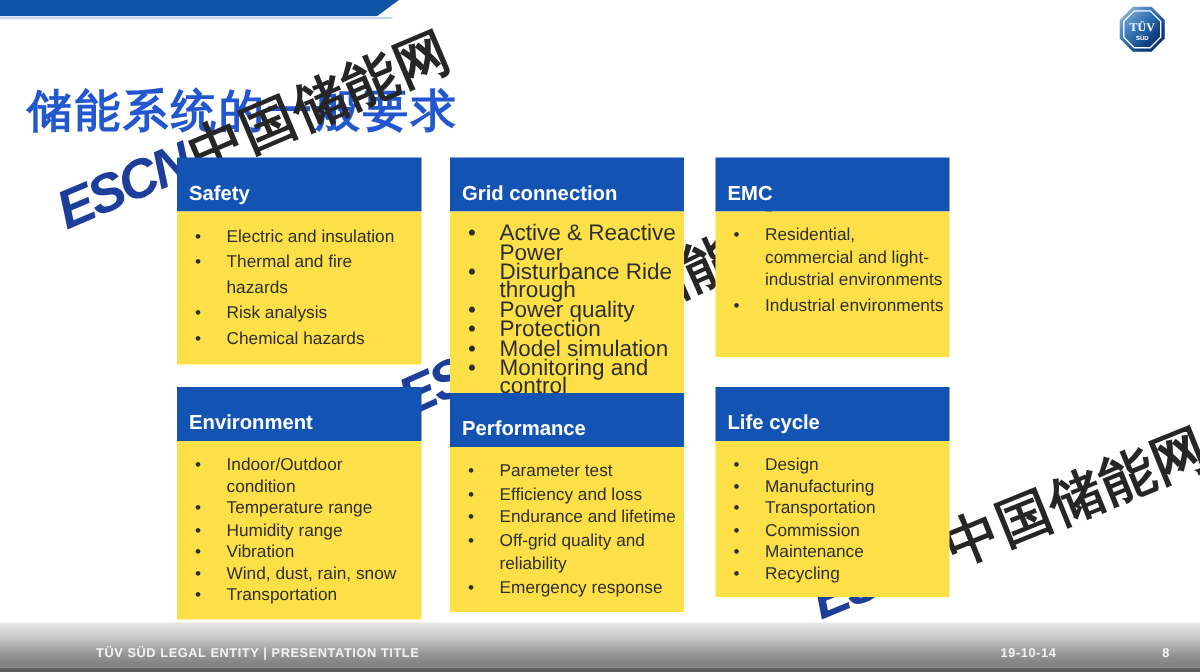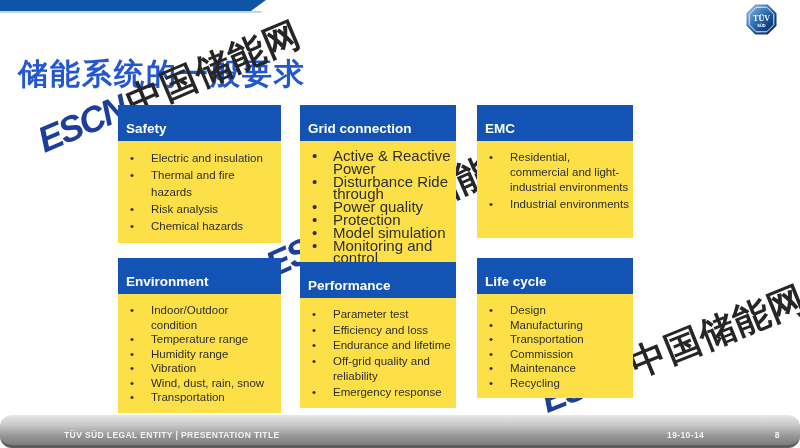--- a/index.html
+++ b/index.html
@@ -93,21 +93,20 @@
 
   
   .footer {
     position: absolute; left: 0; bottom: 0;
     width: 800px; height: 33px;
     background: linear-gradient(to bottom, #e8e8e8 0%, #c6c6c6 35%, #949494 72%, #7d7d7d 100%);
     border-bottom: 3px solid #5d5d5d;
     z-index: 4;
     font-size: 8.5px; font-weight: bold; color: #f2f2f2;
     letter-spacing: 0.4px;
-    border-radius: 12px;
   }
   .footer-entity { position: absolute; left: 64px; bottom: 5px; }
   .footer-date   { position: absolute; left: 667px; bottom: 5px; }
   .footer-page   { position: absolute; right: 20px; bottom: 5px; }
 </style>
 </head>
 <body>
 
 <div class="top-bar"></div>
 <div class="top-bar-sub"></div>

